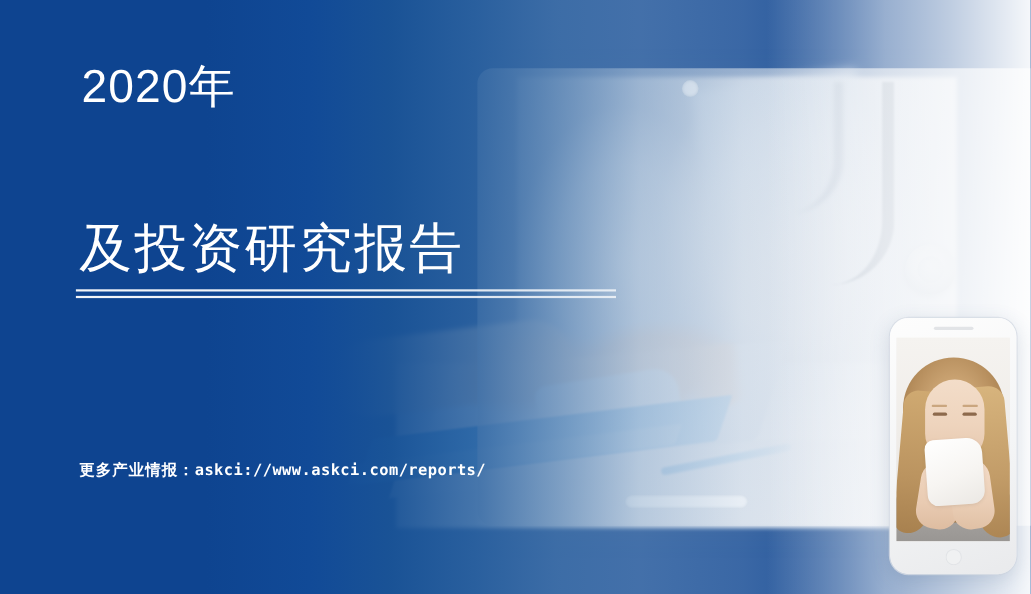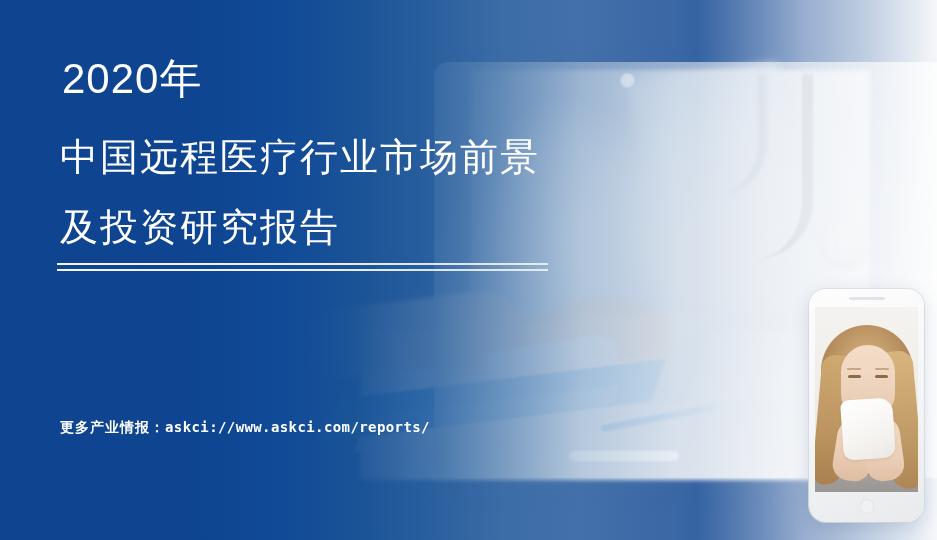--- a/index.html
+++ b/index.html
@@ -293,36 +293,36 @@
     transform:rotate(-8deg);
   }
   .w-body{
     position:absolute; left:-2px; bottom:0; width:108px; height:62px;
     border-radius:34px 34px 0 0;
     background:linear-gradient(180deg,#b9b6b3 0%,#a9a6a3 50%,#999693 100%);
   }
 
   
   .text-block{
-    position:absolute; left:0; top:0; width:600px; height:384px;
+    position:absolute; left:12px; top:0; width:600px; height:384px;
     z-index:8;
   }
   .t-year{
     position:absolute; left:62px; top:52px;
     font-size:42px; line-height:54px; color:#ffffff;
     letter-spacing:1px; font-weight:400;
   }
   .t-line2{
     position:absolute; left:60px; top:131px;
     font-size:38px; line-height:52px; color:#ffffff;
     letter-spacing:2px; font-weight:400; white-space:nowrap;
   }
   .t-line3{
     position:absolute; left:60px; top:201px;
-    font-size:38px; line-height:52px; color:#ffffff;
+    font-size:48px; line-height:52px; color:#ffffff;
     letter-spacing:2px; font-weight:400; white-space:nowrap;
   }
   .rule{
     position:absolute; left:57px; top:263px; width:491px; height:9px;
   }
   .rule i{
     position:absolute; left:0; width:100%; height:2px; display:block;
     background:linear-gradient(90deg, rgba(255,255,255,.95) 0%, rgba(255,255,255,.92) 55%, rgba(255,255,255,.75) 100%);
   }
   .rule i.a{top:0;}
@@ -394,21 +394,20 @@
       </div>
       <div class="w-hand-l"></div>
       <div class="w-hand-r"></div>
       <div class="w-tissue"></div>
     </div>
     <div class="phone-home"></div>
   </div>
 
   <div class="text-block">
     <div class="t-year">2020年</div>
-    <div class="t-line2">中国远程医疗行业市场前景</div>
     <div class="t-line3">及投资研究报告</div>
 
     <div class="rule">
       <i class="a"></i>
       <i class="b"></i>
     </div>
 
 
     <div class="t-url">
       <span class="cn">更多产业情报：</span><span>askci://www.askci.com/reports/</span>

